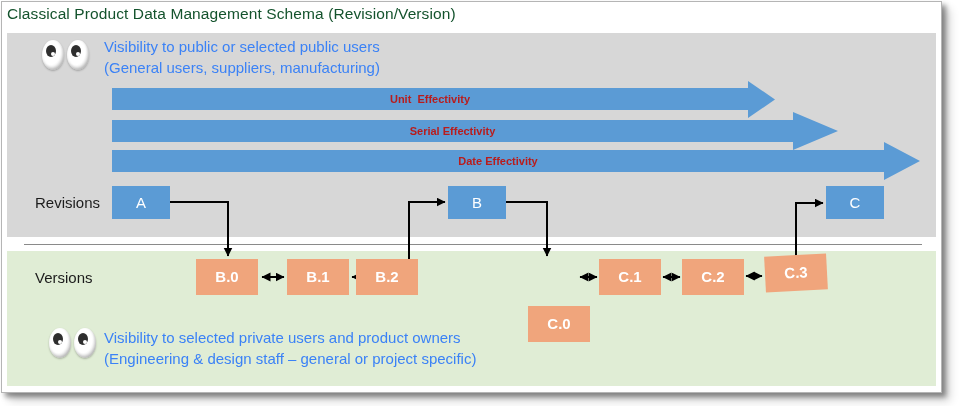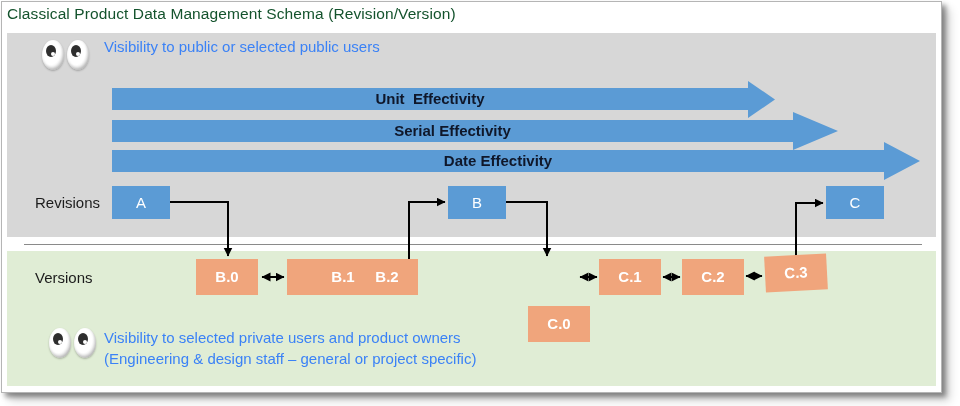--- a/index.html
+++ b/index.html
@@ -30,21 +30,21 @@
   .pupil{position:absolute;left:4px;top:5px;width:10px;height:12px;background:#2e2e2e;border-radius:50%;}
   .pupil::after{content:"";position:absolute;right:1px;bottom:1px;width:4px;height:4px;background:#fff;border-radius:50%;}
 
   .vis-text{position:absolute;left:104px;font-size:15px;line-height:21px;color:#3b82f6;}
   .vis-text.top{top:36px;}
   .vis-text.bottom{top:327px;}
 
   .overlay{position:absolute;left:0;top:0;}
 
   .arrow-label{
-    position:absolute;color:#0f172a;font-weight:bold;font-size:15px;
+    position:absolute;color:#b91c1c;font-weight:bold;font-size:11px;
     text-align:center;line-height:22px;white-space:pre;
   }
   .arrow-label.unit{left:112px;top:88px;width:636px;}
   .arrow-label.serial{left:112px;top:120px;width:681px;}
   .arrow-label.date{left:112px;top:150px;width:772px;}
 
   .row-label{position:absolute;font-size:15px;color:#1c1c1c;}
   .row-label.revisions{left:35px;top:194px;}
   .row-label.versions{left:35px;top:269px;}
 
@@ -54,21 +54,21 @@
   }
   .rev-box.a{left:112px;}
   .rev-box.b{left:448px;}
   .rev-box.c{left:826px;}
 
   .ver-box{
     position:absolute;top:259px;width:62px;height:36px;background:#f0a57c;
     color:#fff;font-size:15px;font-weight:bold;text-align:center;line-height:36px;
   }
   .ver-box.v0{left:196px;}
-  .ver-box.v1{left:287px;padding-left:25px;}
+  .ver-box.v1{left:287px;}
   .ver-box.v2{left:356px;}
   .ver-box.v3{left:528px;margin-top:47px;}
   .ver-box.v4{left:599px;}
   .ver-box.v5{left:682px;}
   .ver-box.v6{left:765px;top:255px;transform:rotate(-3deg);}
 </style>
 </head>
 <body>
 
 <div class="canvas">
@@ -84,20 +84,21 @@
   <div class="eyes top">
     <span class="eye">
         <span class="pupil"></span>
       </span>
     <span class="eye">
         <span class="pupil"></span>
       </span>
   </div>
   <div class="vis-text top">
     <div>Visibility to public or selected public users</div>
+    <div>(General users, suppliers, manufacturing)</div>
   </div>
 
   <svg class="overlay" width="960" height="406">
     <defs>
       <marker id="ah" markerUnits="userSpaceOnUse" markerWidth="10" markerHeight="10" refX="8.5" refY="4.5" orient="auto-start-reverse">
         <path d="M0,0 L9,4.5 L0,9 Z" fill="#000"></path>
       </marker>
     </defs>
 
     <polygon fill="#5b9bd5" points="112,88 748,88 748,81 775,99.5 748,118 748,110 112,110"></polygon>

